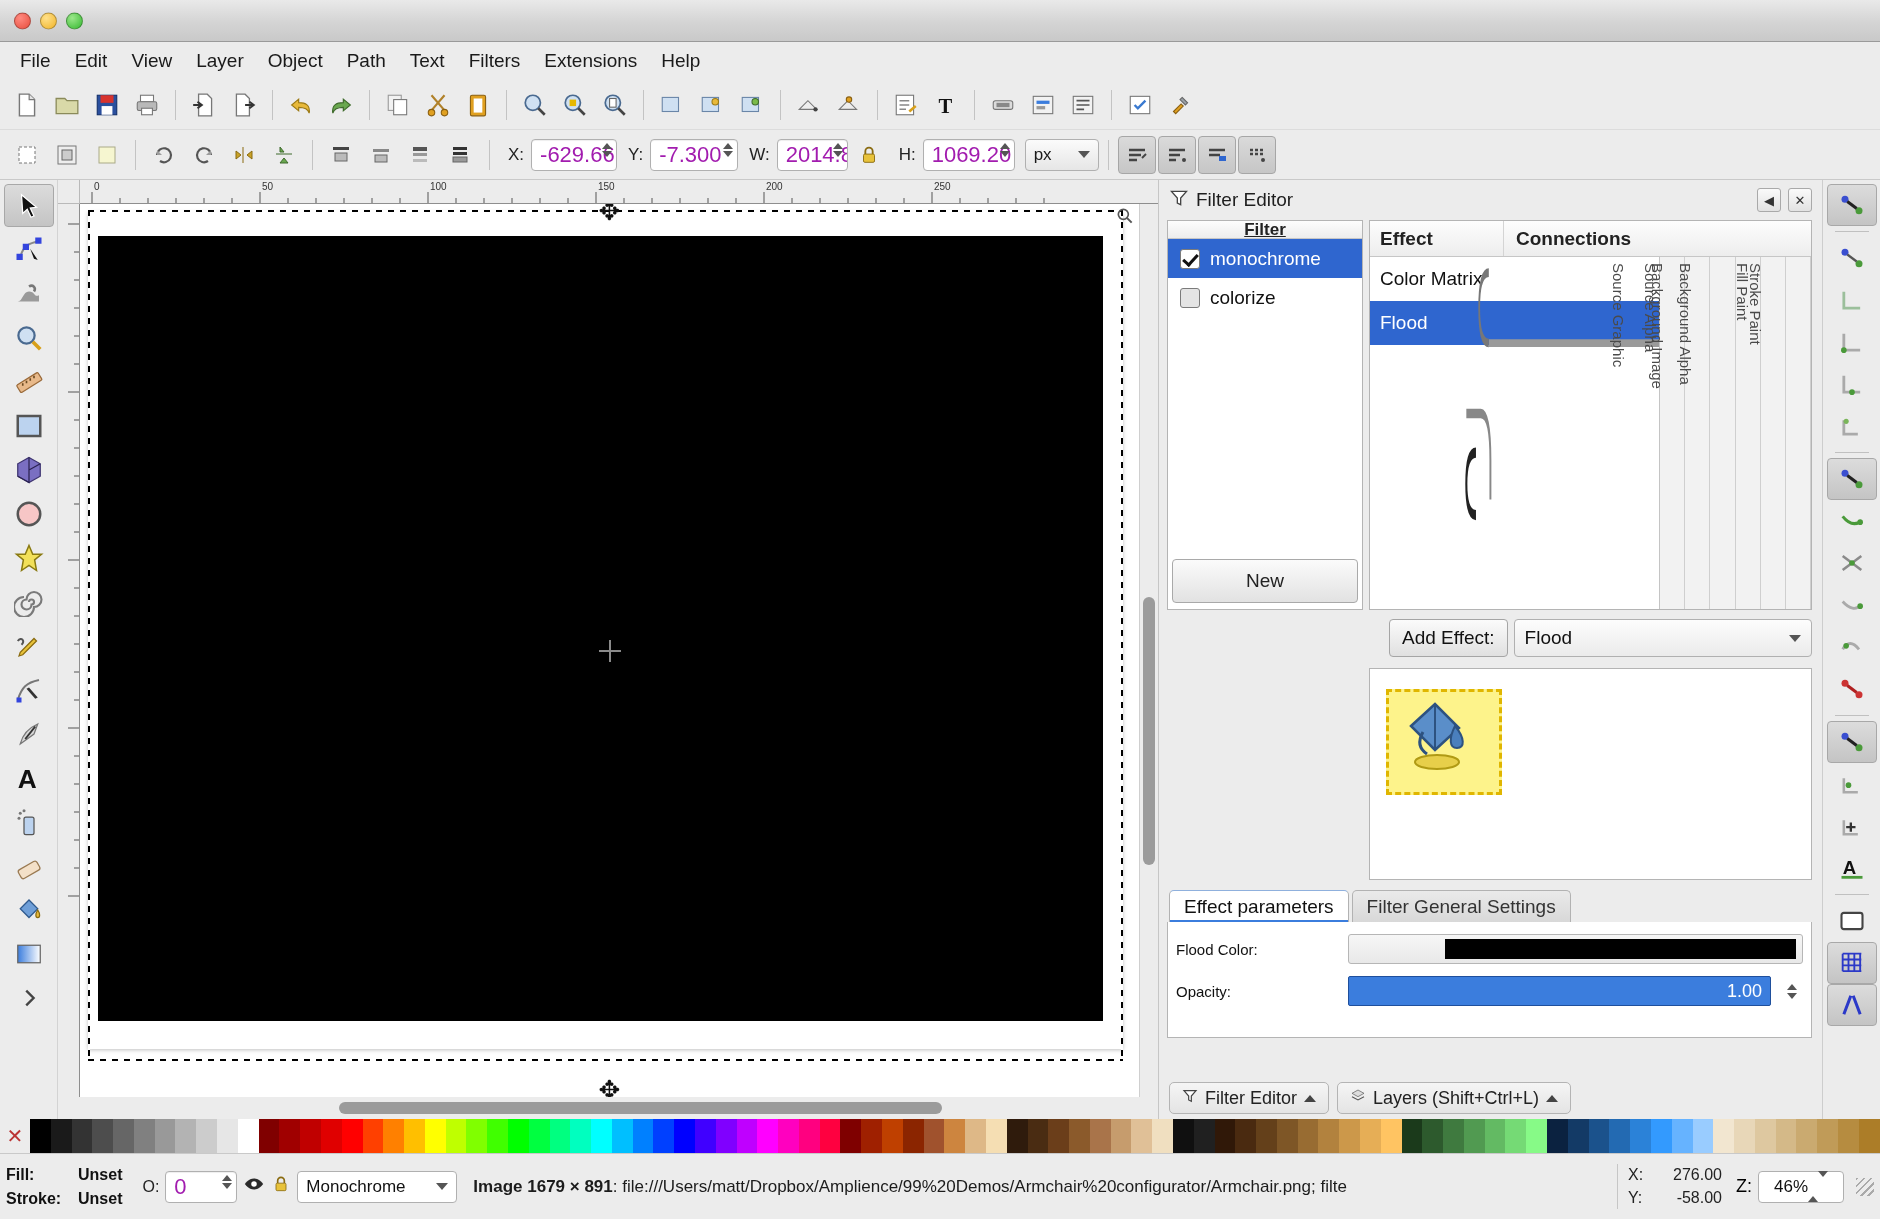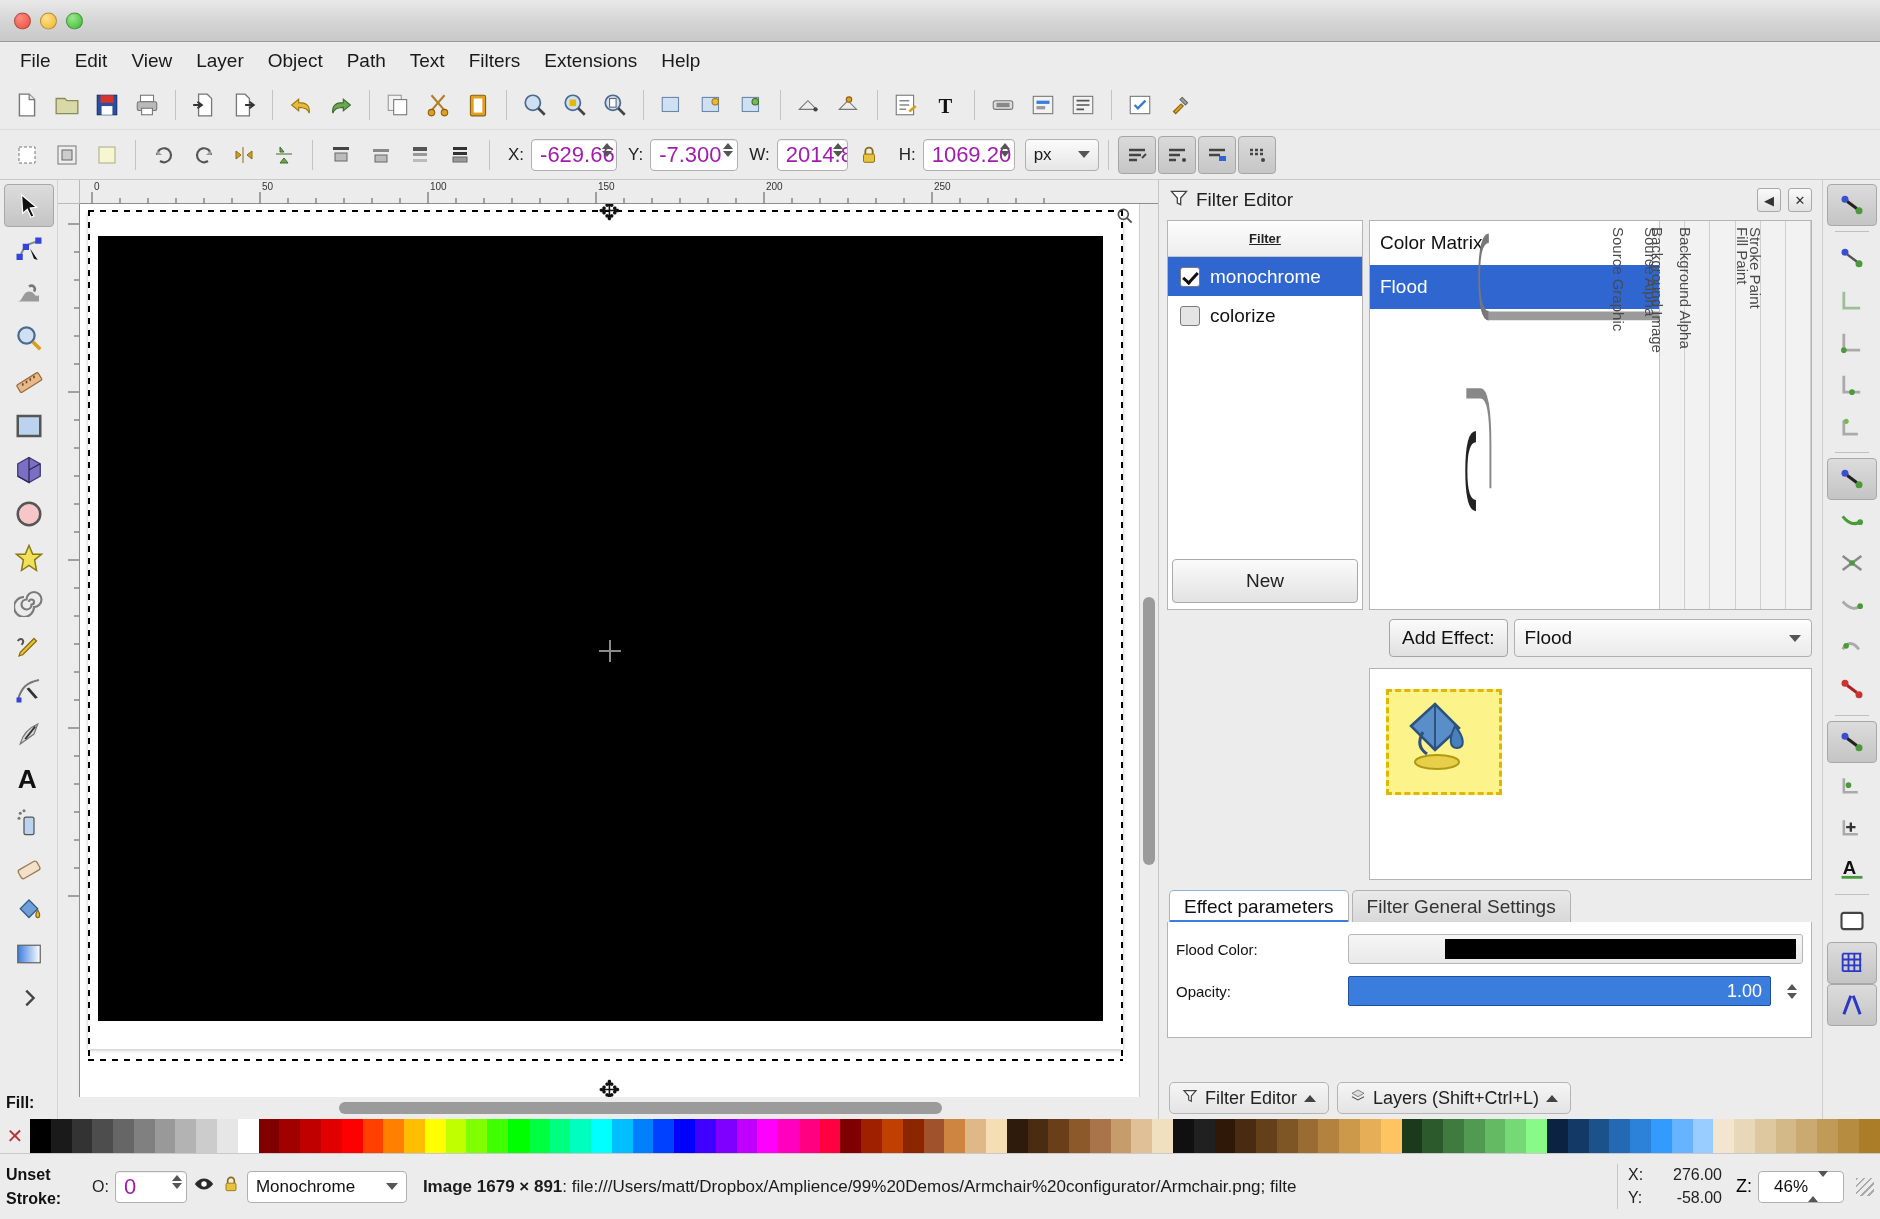--- a/index.html
+++ b/index.html
@@ -118,21 +118,21 @@
   
   .dock{ width:664px; flex:0 0 664px; background:#ececec; display:flex; flex-direction:column; border-left:1px solid #c6c6c6; }
   .dock-head{ height:40px; flex:0 0 40px; display:flex; align-items:center; padding:0 10px; gap:7px; }
   .dock-title{ font-size:19px; color:#1e1e1e; flex:1 1 auto; }
   .dock-btn{ width:24px; height:24px; border:1px solid #a9a9a9; border-radius:3px; background:linear-gradient(180deg,#fafafa,#e2e2e2);
              display:flex;align-items:center;justify-content:center;font-size:13px;color:#333;}
   .dock-body{ flex:1 1 auto; display:flex; flex-direction:column; padding:0 10px 0 8px; min-height:0; }
 
   .fe-top{ display:flex; gap:6px; height:390px; flex:0 0 390px; }
   .filter-list{ width:196px; flex:0 0 196px; background:#fff; border:1px solid #b4b4b4; display:flex; flex-direction:column; }
-  .fl-head{ height:36px; display:flex; align-items:center; justify-content:center; font-weight:bold; font-size:13px;
+  .fl-head{ height:18px; display:flex; align-items:center; justify-content:center; font-weight:bold; font-size:17px;
             background:linear-gradient(180deg,#fdfdfd,#ededed); border-bottom:1px solid #c6c6c6; color:#222;text-decoration:underline;}
   .fl-rows{ flex:1 1 auto; overflow:hidden; }
   .fl-row{ height:39px; display:flex; align-items:center; gap:10px; padding-left:12px; font-size:19px; color:#111; }
   .fl-row.sel{ background:#2f66cf; color:#fff; }
   .cbox{ width:20px;height:20px;border:1px solid #7b7b7b;background:#fff;border-radius:3px;position:relative;flex:0 0 20px;}
   .cbox.checked::after{ content:"";position:absolute;left:5px;top:1px;width:6px;height:12px;border:solid #111;border-width:0 3px 3px 0;transform:rotate(42deg);}
   .cbox.dim{ background:#e4e4e4; }
   .fl-new{ height:44px; margin:4px 4px 6px 4px; border:1px solid #a9a9a9; border-radius:4px;
            background:linear-gradient(180deg,#fbfbfb,#e2e2e2); display:flex;align-items:center;justify-content:center;
            font-size:19px; color:#222; }
@@ -192,21 +192,21 @@
   .rsep{ width:34px; height:1px; background:#c0c0c0; margin:5px 0; }
 
   
   .palette{ height:34px; flex:0 0 34px; display:flex; align-items:stretch; background:#222; }
   .pal-x{ width:30px; flex:0 0 30px; background:#ececec; display:flex;align-items:center;justify-content:center;color:#b33;font-size:20px;}
   .pal-strip{ flex:1 1 auto; display:flex; }
   .pal-strip i{ flex:1 1 0; display:block; }
 
   .statusbar{ height:66px; flex:0 0 66px; display:flex; align-items:center; background:#ececec; border-top:1px solid #c9c9c9; padding:0 6px; gap:6px;}
   .fs-block{ display:flex; flex-direction:column; font-size:16px; line-height:1.45; color:#111; }
-  .fs-row{ display:flex; gap:6px;flex-direction:column; }
+  .fs-row{ display:flex; gap:6px; }
   .fs-k{ width:66px; flex:0 0 66px; font-weight:bold; }
   .fs-v{ font-weight:bold; }
   .o-label{ font-size:16px; color:#222; margin-left:14px; }
   .layer-sel{ height:32px; min-width:160px; border:1px solid #b0b0b0; border-radius:4px; background:#fff;
               display:flex; align-items:center; justify-content:space-between; padding:0 8px; font-size:17px; color:#111; gap:8px;}
   .status-msg{ flex:1 1 auto; font-size:17px; color:#1c1c1c; white-space:nowrap; overflow:hidden; text-overflow:ellipsis; margin-left:10px;}
   .status-msg b{ font-weight:bold; }
   .xy-box{ display:flex; flex-direction:column; font-size:16px; color:#222; line-height:1.4; border-left:1px solid #c6c6c6; padding-left:10px;}
   .xy-row{ display:flex; gap:8px; }
   .xy-k{ width:16px; }
@@ -755,20 +755,24 @@
               </div>
               <div class="fl-row">
                 <span class="cbox dim"></span>
                 <span>colorize</span>
               </div>
             </div>
             <div class="fl-new">New</div>
           </div>
 
           <div class="effect-pane">
+            <div class="ep-head">
+              <div class="ep-h1">Effect</div>
+              <div class="ep-h2">Connections</div>
+            </div>
             <div class="ep-body">
               <div class="ep-rows">
                 <div class="ep-row">
                   <span>Color Matrix</span>
                 </div>
                 <div class="ep-row sel">
                   <span>Flood</span>
                 </div>
                 <svg class="conn-svg" viewBox="0 0 360 90" preserveAspectRatio="none">
                   <path d="M148 22 L360 22" stroke="#9a9a9a" stroke-width="2" fill="none"></path>

